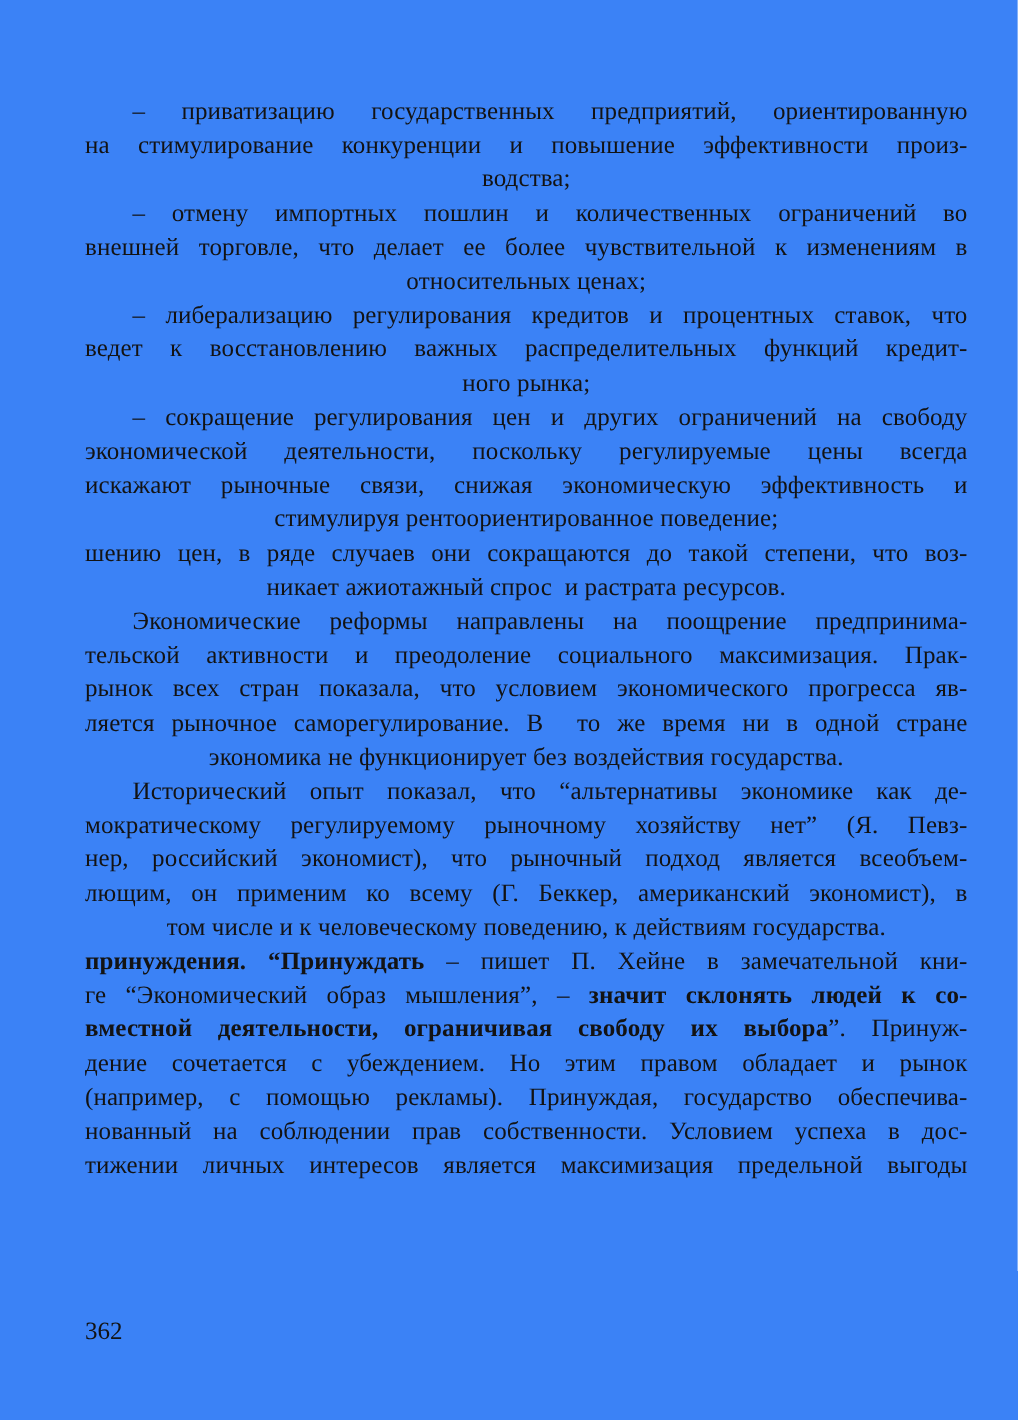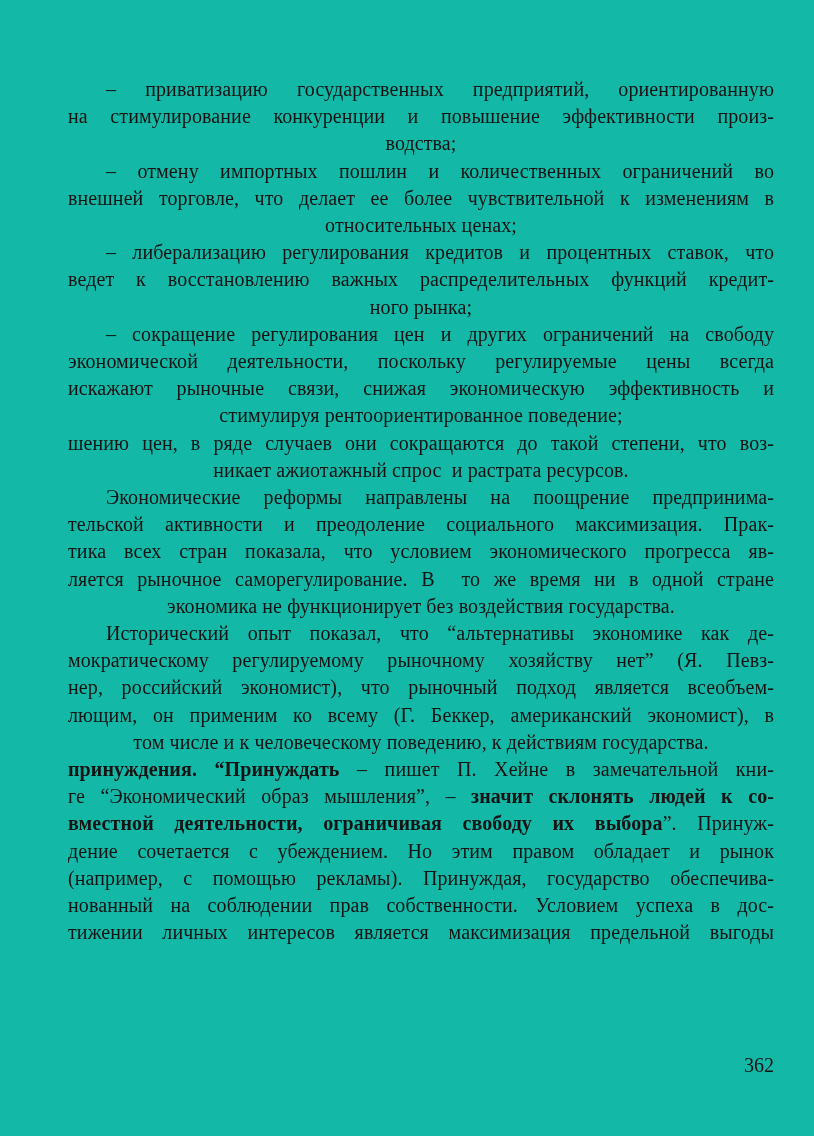--- a/index.html
+++ b/index.html
@@ -11,21 +11,21 @@
     width: 814px;
     height: 1136px;
     position: relative;
     overflow: hidden;
     font-family: "Liberation Serif", "DejaVu Serif", serif;
     color: #131313;
   }
   .page {
     position: absolute;
     inset: 0;
-    background: #14b8a6;
+    background: #3b82f6;
     padding-left: 40px;
   }
   .text-block {
     position: absolute;
     left: 68px;
     top: 76px;
     width: 706px;
   }
   .paragraph {
     margin: 0;
@@ -45,21 +45,21 @@
     text-indent: 38px;
   }
   .seg.bold {
     font-weight: 700;
   }
   .page-number {
     position: absolute;
     left: 68px;
     top: 1052px;
     width: 706px;
-    text-align: right;
+    text-align: left;
     font-size: 20px;
     line-height: 27px;
   }
 </style>
 </head>
 <body>
 
 <div class="page">
   <div class="text-block">
       <div class="paragraph">
@@ -83,21 +83,21 @@
         <div class="line justify"><span class="seg">искажают рыночные связи, снижая экономическую эффективность и</span></div>
         <div class="line"><span class="seg">стимулируя рентоориентированное поведение;</span></div>
       </div>
       <div class="paragraph">
         <div class="line justify"><span class="seg">шению цен, в ряде случаев они сокращаются до такой степени, что воз-</span></div>
         <div class="line"><span class="seg">никает ажиотажный спрос &nbsp;и растрата ресурсов.</span></div>
       </div>
       <div class="paragraph">
         <div class="line justify indent"><span class="seg">Экономические реформы направлены на поощрение предпринима-</span></div>
         <div class="line justify"><span class="seg">тельской активности и преодоление социального максимизация. Прак-</span></div>
-        <div class="line justify"><span class="seg">тика всех стран показала, что условием экономического прогресса яв-</span></div>
+        <div class="line justify"><span class="seg">рынок всех стран показала, что условием экономического прогресса яв-</span></div>
         <div class="line justify"><span class="seg">ляется рыночное саморегулирование. В &nbsp;то же время ни в одной стране</span></div>
         <div class="line"><span class="seg">экономика не функционирует без воздействия государства.</span></div>
       </div>
       <div class="paragraph">
         <div class="line justify indent"><span class="seg">Исторический опыт показал, что “альтернативы экономике как де-</span></div>
         <div class="line justify"><span class="seg">мократическому регулируемому рыночному хозяйству нет” (Я. Певз-</span></div>
         <div class="line justify"><span class="seg">нер, российский экономист), что рыночный подход является всеобъем-</span></div>
         <div class="line justify"><span class="seg">лющим, он применим ко всему (Г. Беккер, американский экономист), в</span></div>
         <div class="line"><span class="seg">том числе и к человеческому поведению, к действиям государства.</span></div>
       </div>

